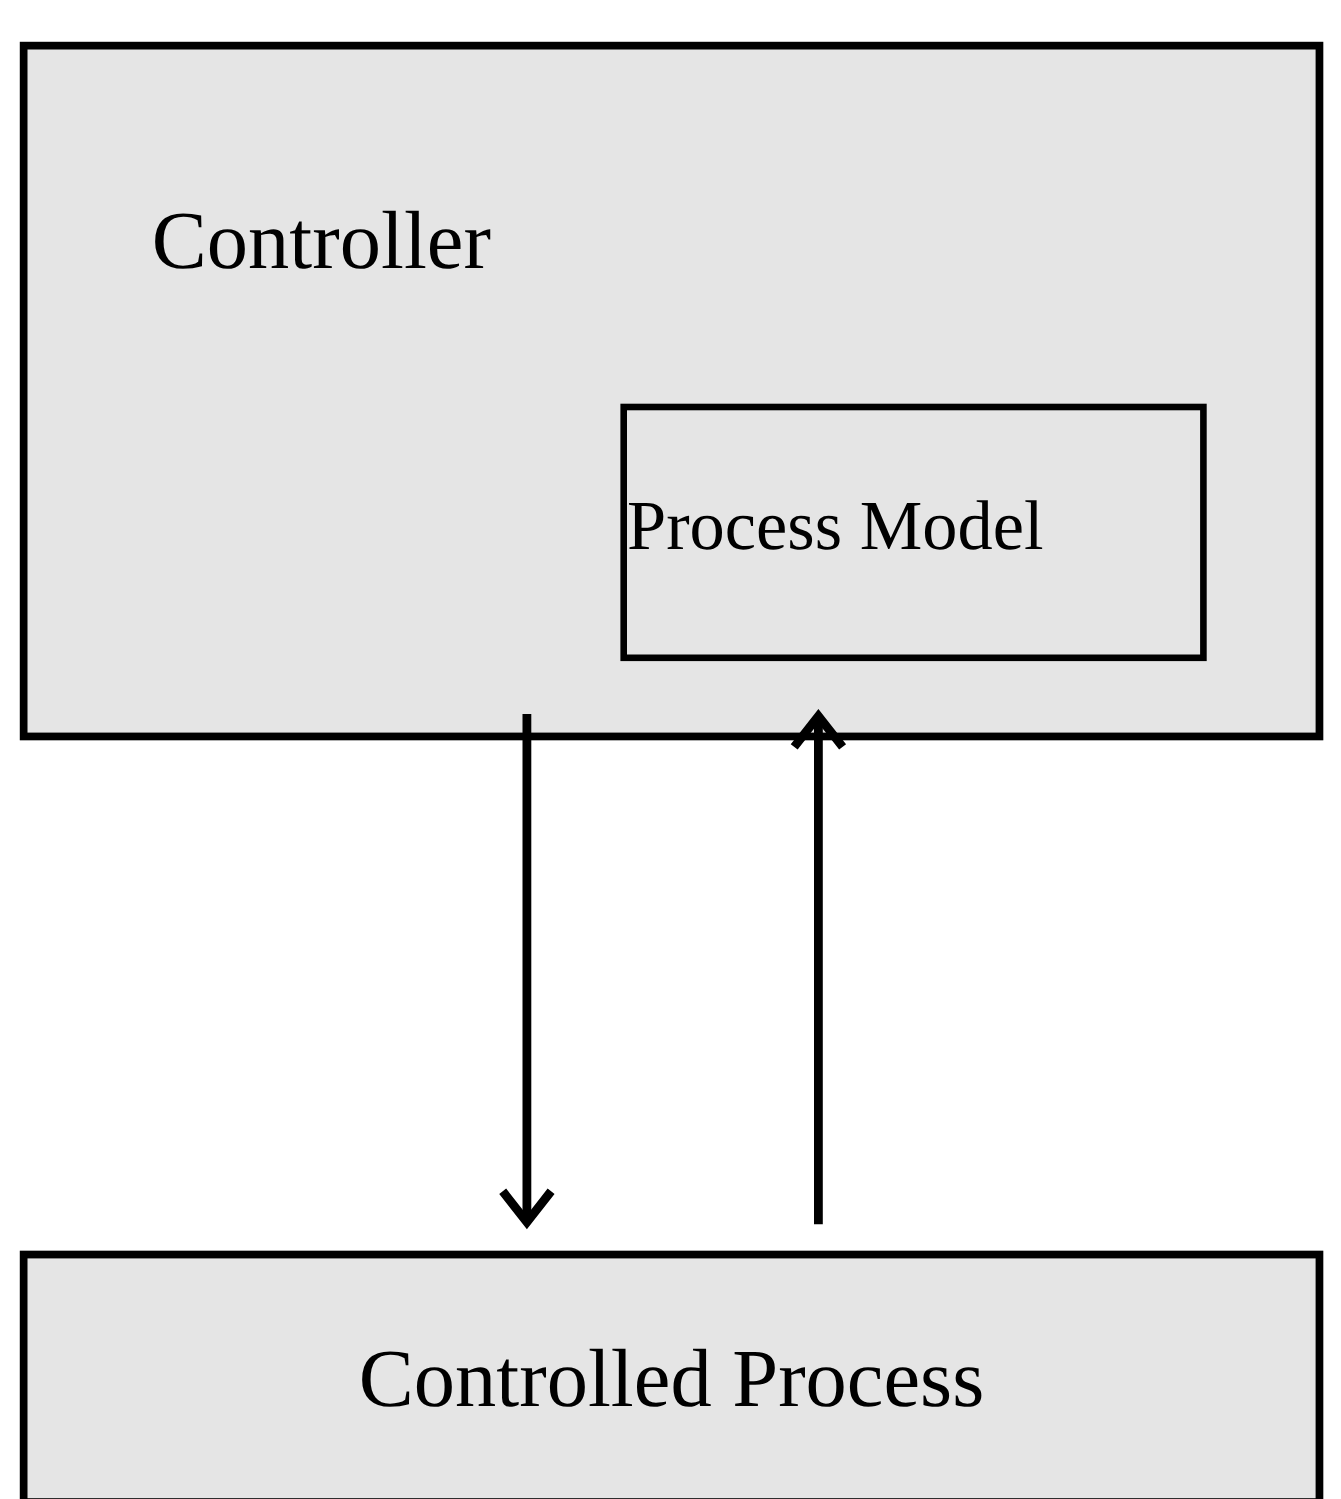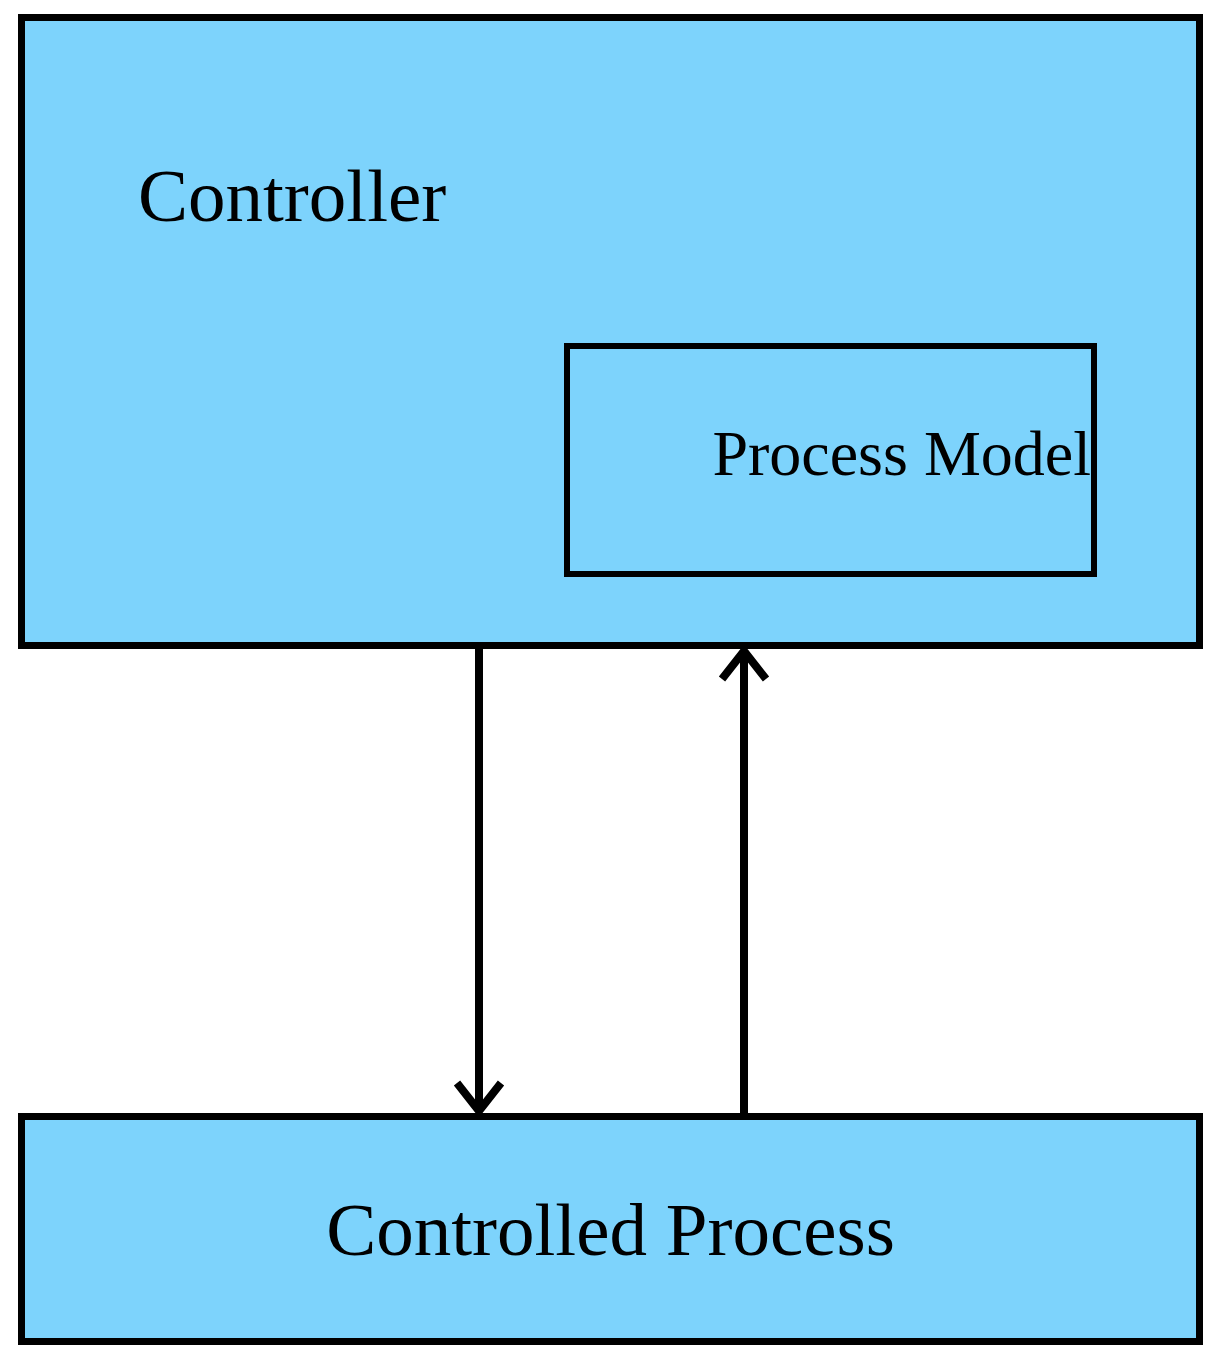--- a/index.html
+++ b/index.html
@@ -9,21 +9,22 @@
   }
   .canvas {
     position: relative;
     width: 1219px;
     height: 1363px;
     background: #ffffff;
     overflow: hidden;
   }
   .box {
     position: absolute;
-    background: #7dd3fc;
+    background: #e5e5e5;
+    margin-top: 24px;
   }
   .controller-box {
     left: 18px;
     top: 14px;
     width: 1185px;
     height: 635px;
     border: 7px solid #000000;
   }
   .controller-label {
     position: absolute;
@@ -36,21 +37,21 @@
   }
   .process-model-box {
     position: absolute;
     left: 539px;   
     top: 322px;    
     width: 533px;
     height: 234px;
     border: 6px solid #000000;
     display: flex;
     align-items: center;
-    justify-content: flex-end;
+    justify-content: flex-start;
   }
   .process-model-label {
     font-size: 64px;
     line-height: 1;
     color: #000000;
     white-space: nowrap;
     position: relative;
     top: -6px;
   }
   .controlled-process-box {

